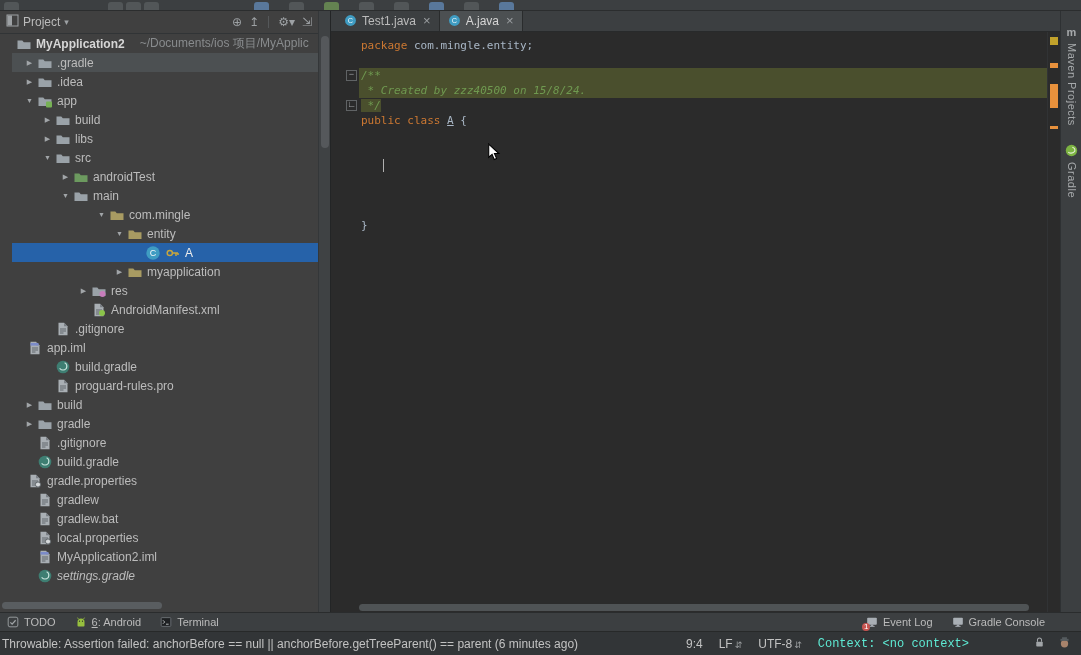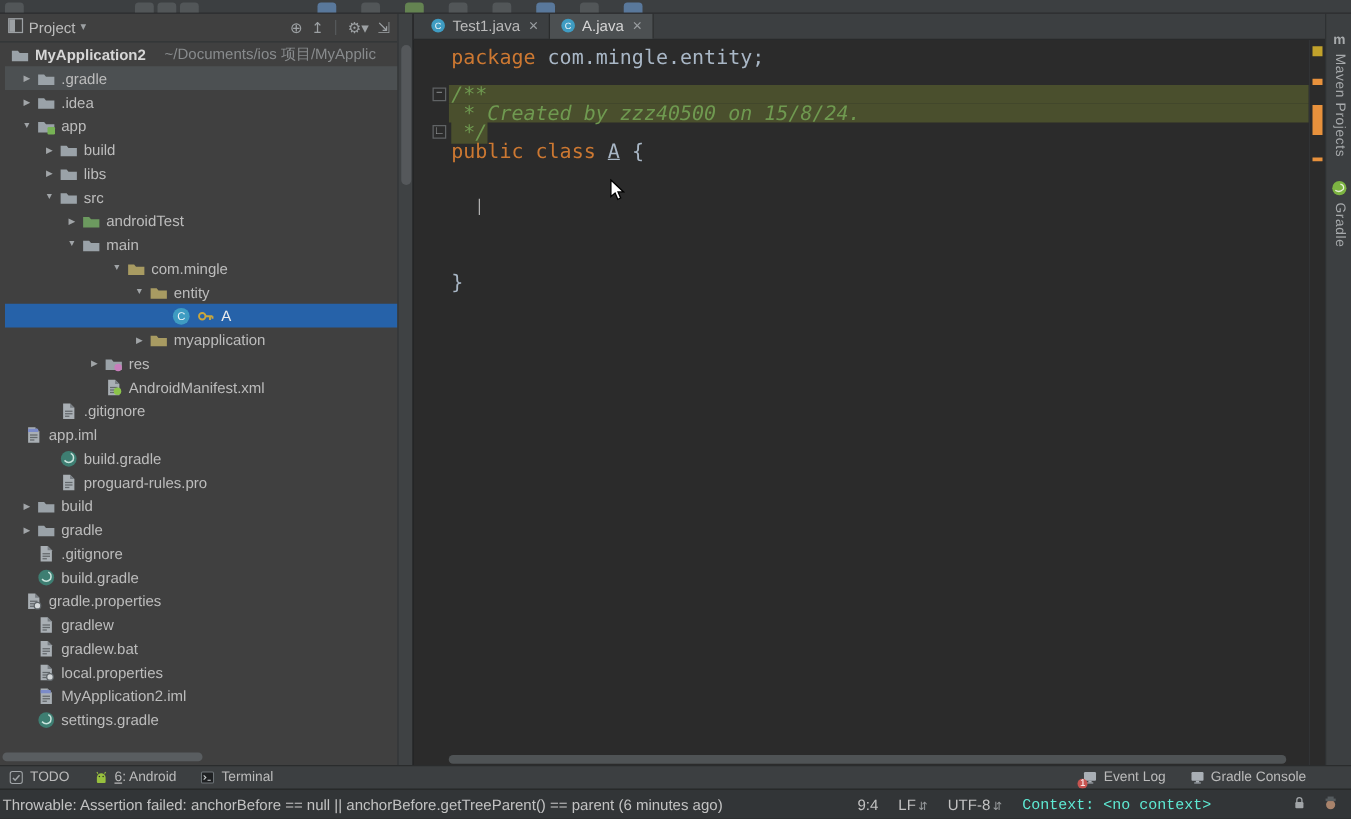--- a/index.html
+++ b/index.html
@@ -13,21 +13,21 @@
   #main{position:absolute;left:0;top:10px;width:1081px;height:602px;}
   
   #project-panel{position:absolute;left:0;top:0;width:318px;height:602px;background:#404040;overflow:hidden;}
   #project-header{height:23px;display:flex;align-items:center;gap:4px;padding:0 6px;color:#BBBBBB;
                   font-size:12px;border-bottom:1px solid #313436;}
   #project-header .sp{flex:1;}
   #header-icons{display:flex;align-items:center;gap:7px;}
   .hicon{color:#9DA1A4;font-size:12px;line-height:12px;}
   .divline{width:1px;height:12px;background:#55585A;margin:0 2px;}
   .chev{font-size:9px;color:#9DA1A4;}
-  #tree{position:absolute;left:4px;top:24px;width:318px;bottom:14px;font-size:12px;color:#BCBCBC;overflow:hidden;}
+  #tree{position:absolute;left:12px;top:24px;width:318px;bottom:14px;font-size:12px;color:#BCBCBC;overflow:hidden;}
   .tree-row{height:19px;display:flex;align-items:center;white-space:nowrap;}
   .tree-row.hover{background:#4C5052;}
   .tree-row.selected{background:#2662A9;color:#ECECEC;}
   .arrow{flex:0 0 15px;text-align:center;font-size:7px;color:#A1A5A8;}
   .ticon{flex:0 0 16px;height:16px;margin-right:4px;}
   .ticon svg{display:block;}
   .tlabel{white-space:nowrap;}
   .bold{font-weight:bold;color:#D6D6D6;}
   .tsec{color:#888B8D;margin-left:15px;}
   #tree-hscroll{position:absolute;left:2px;bottom:3px;width:160px;height:7px;}
@@ -40,21 +40,21 @@
            display:flex;align-items:stretch;padding-left:5px;box-sizing:border-box;}
   .tab{display:flex;align-items:center;gap:5px;padding:0 8px;font-size:12px;color:#BBBBBB;border-right:1px solid #2A2C2D;}
   .tab.active{background:#4C5052;color:#D6D6D6;}
   .tabicon svg{width:13px;height:13px;display:block;}
   .tab .close{color:#9A9EA1;font-size:13px;margin-left:2px;}
   #editor{position:absolute;left:0;top:22px;right:0;bottom:0;}
   #gutter{position:absolute;left:0;top:0;width:28px;bottom:0;}
   .fold{position:absolute;left:15px;width:9px;height:9px;border:1px solid #606365;background:#2B2B2B;
         color:#9DA0A2;font-size:9px;line-height:7px;text-align:center;}
   #code{position:absolute;left:28px;top:0;right:13px;bottom:9px;padding-top:6px;
-        font-family:"DejaVu Sans Mono","Liberation Mono",monospace;font-size:16px;line-height:15px;
+        font-family:"DejaVu Sans Mono","Liberation Mono",monospace;font-size:11px;line-height:15px;
         white-space:pre;color:#A9B7C6;overflow:hidden;}
   .cline{height:15px;padding-left:2px;}
   .cline.hlfull{background:#4A4F2D;}
   .hltext{background:#4A4F2D;}
   .kw{color:#CC7832;}
   .doc{color:#6F9950;font-style:italic;}
   .plain{color:#A9B7C6;}
   .cls{color:#A9B7C6;text-decoration:underline;}
   #caret{position:absolute;left:52px;top:127px;width:1px;height:13px;background:#C8C8C8;opacity:.85;}
   #ed-hscroll{position:absolute;left:28px;right:18px;bottom:1px;height:7px;}
@@ -429,21 +429,21 @@
               <path d="M3.5 1.8 h5.6 l3.4 3.4 v9 H3.5 z" fill="#A9AFB4"></path>
               <path d="M9.1 1.8 l3.4 3.4 h-3.4 z" fill="#777D82"></path>
               <rect x="5" y="7.5" width="6" height="1" fill="#63686C"></rect>
               <rect x="5" y="9.5" width="6" height="1" fill="#63686C"></rect>
               <rect x="5" y="11.5" width="3.5" height="1" fill="#63686C"></rect>
               <rect x="3.5" y="3" width="8" height="2.6" fill="#7B8BC9"></rect>
             </svg>
           </span>
           <span class="tlabel">MyApplication2.iml</span>
         </div>
-        <div class="tree-row" style="padding-left: 10px;">
+        <div class="tree-row" style="padding-left: 10px; font-style: italic;">
           <span class="arrow"></span>
           <span class="ticon">
             <svg width="16" height="16" viewBox="0 0 16 16">
               <circle cx="8" cy="8" r="6.3" fill="#3E7E72"></circle>
               <path d="M4.6 9.3 q3.4 3.4 6.8 0 q1.4 -4.2 -1.8 -5.6" stroke="#C9E4DD" stroke-width="1.2" fill="none"></path>
             </svg>
           </span>
           <span class="tlabel">settings.gradle</span>
         </div>
       </div>

